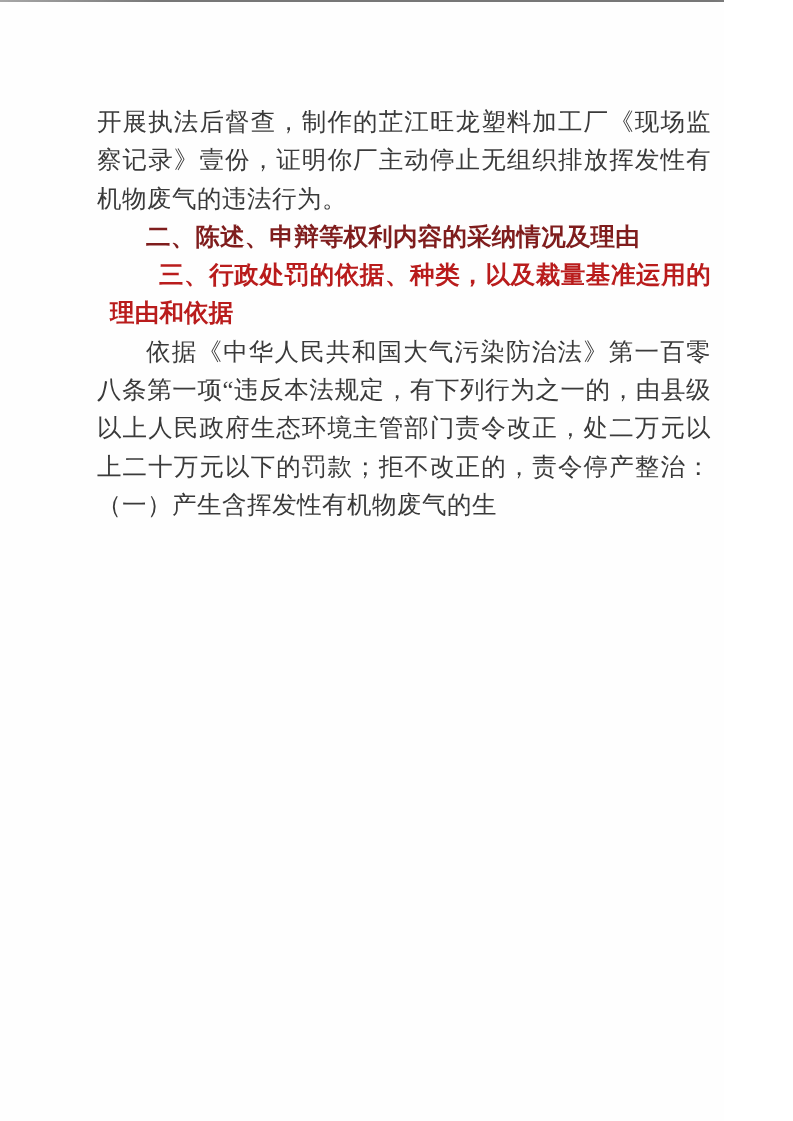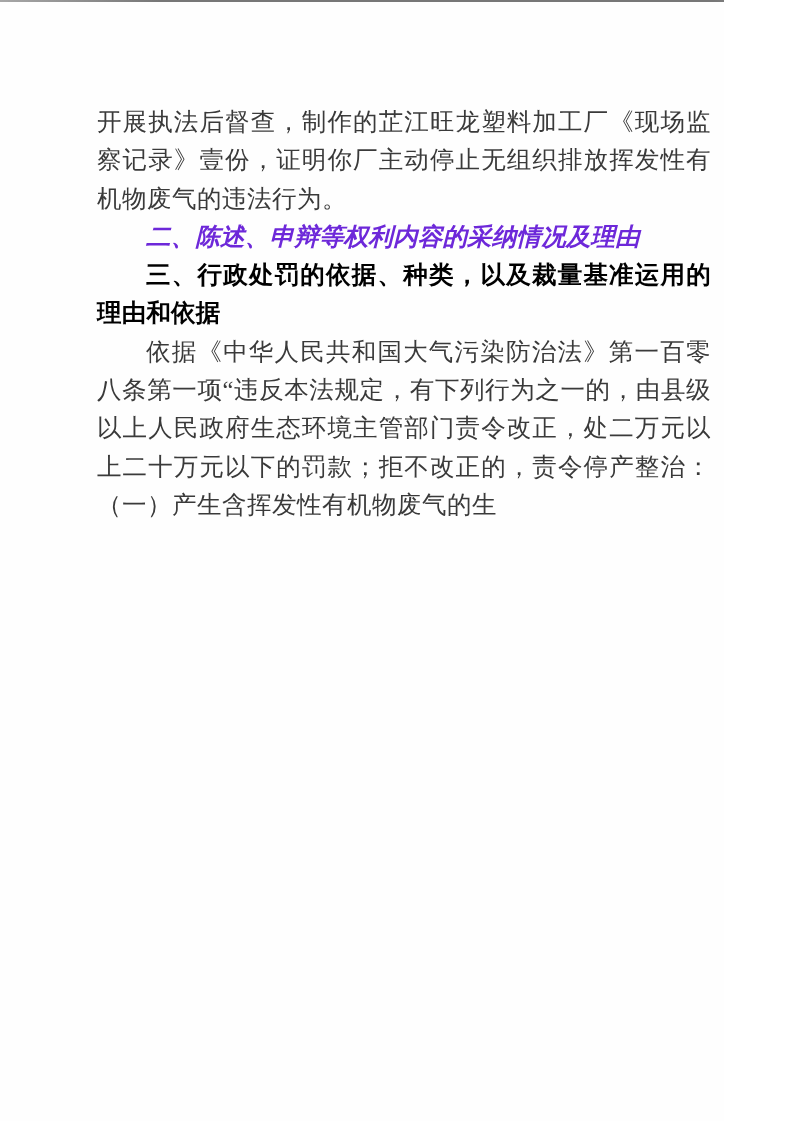--- a/index.html
+++ b/index.html
@@ -50,17 +50,17 @@
     letter-spacing:0.2px;
   }
 </style>
 </head>
 <body>
 
 <div class="page" style="background: rgb(254, 254, 254);">
   <div class="scan-edge-top"></div>
   <div class="content" id="doc-content" style="color: rgb(58, 58, 58);">
       <p class="body">开展执法后督查，制作的芷江旺龙塑料加工厂《现场监察记录》壹份，证明你厂主动停止无组织排放挥发性有机物废气的违法行为。</p>
-      <p class="heading indent" style="color: #6d28d9; font-style: italic;">二、陈述、申辩等权利内容的采纳情况及理由</p>
-      <p class="heading indent" style="color: #000000;">三、行政处罚的依据、种类，以及裁量基准运用的理由和依据</p>
+      <p class="heading indent" style="color: #7f1d1d;">二、陈述、申辩等权利内容的采纳情况及理由</p>
+      <p class="heading indent" style="color: #b91c1c; margin-left: 13px;">三、行政处罚的依据、种类，以及裁量基准运用的理由和依据</p>
       <p class="body indent">依据《中华人民共和国大气污染防治法》第一百零八条第一项“违反本法规定，有下列行为之一的，由县级以上人民政府生态环境主管部门责令改正，处二万元以上二十万元以下的罚款；拒不改正的，责令停产整治：（一）产生含挥发性有机物废气的生</p>
     </div>
 </div>
 
 </body></html>

